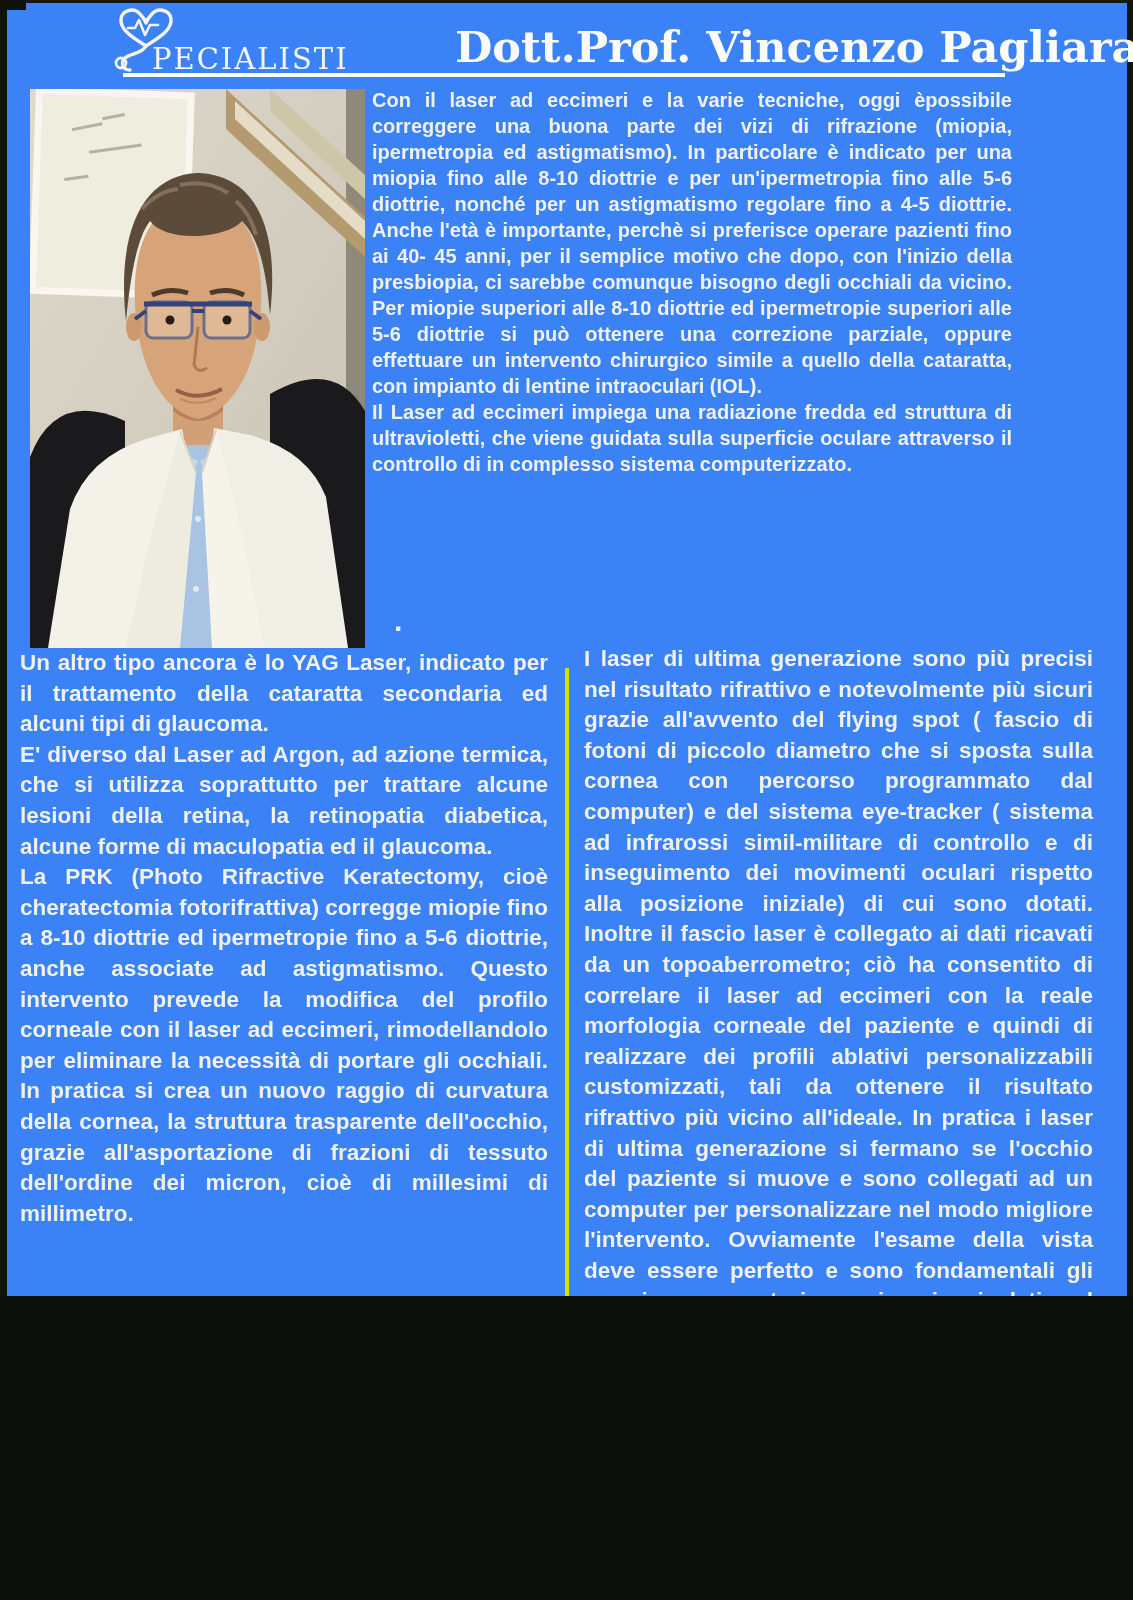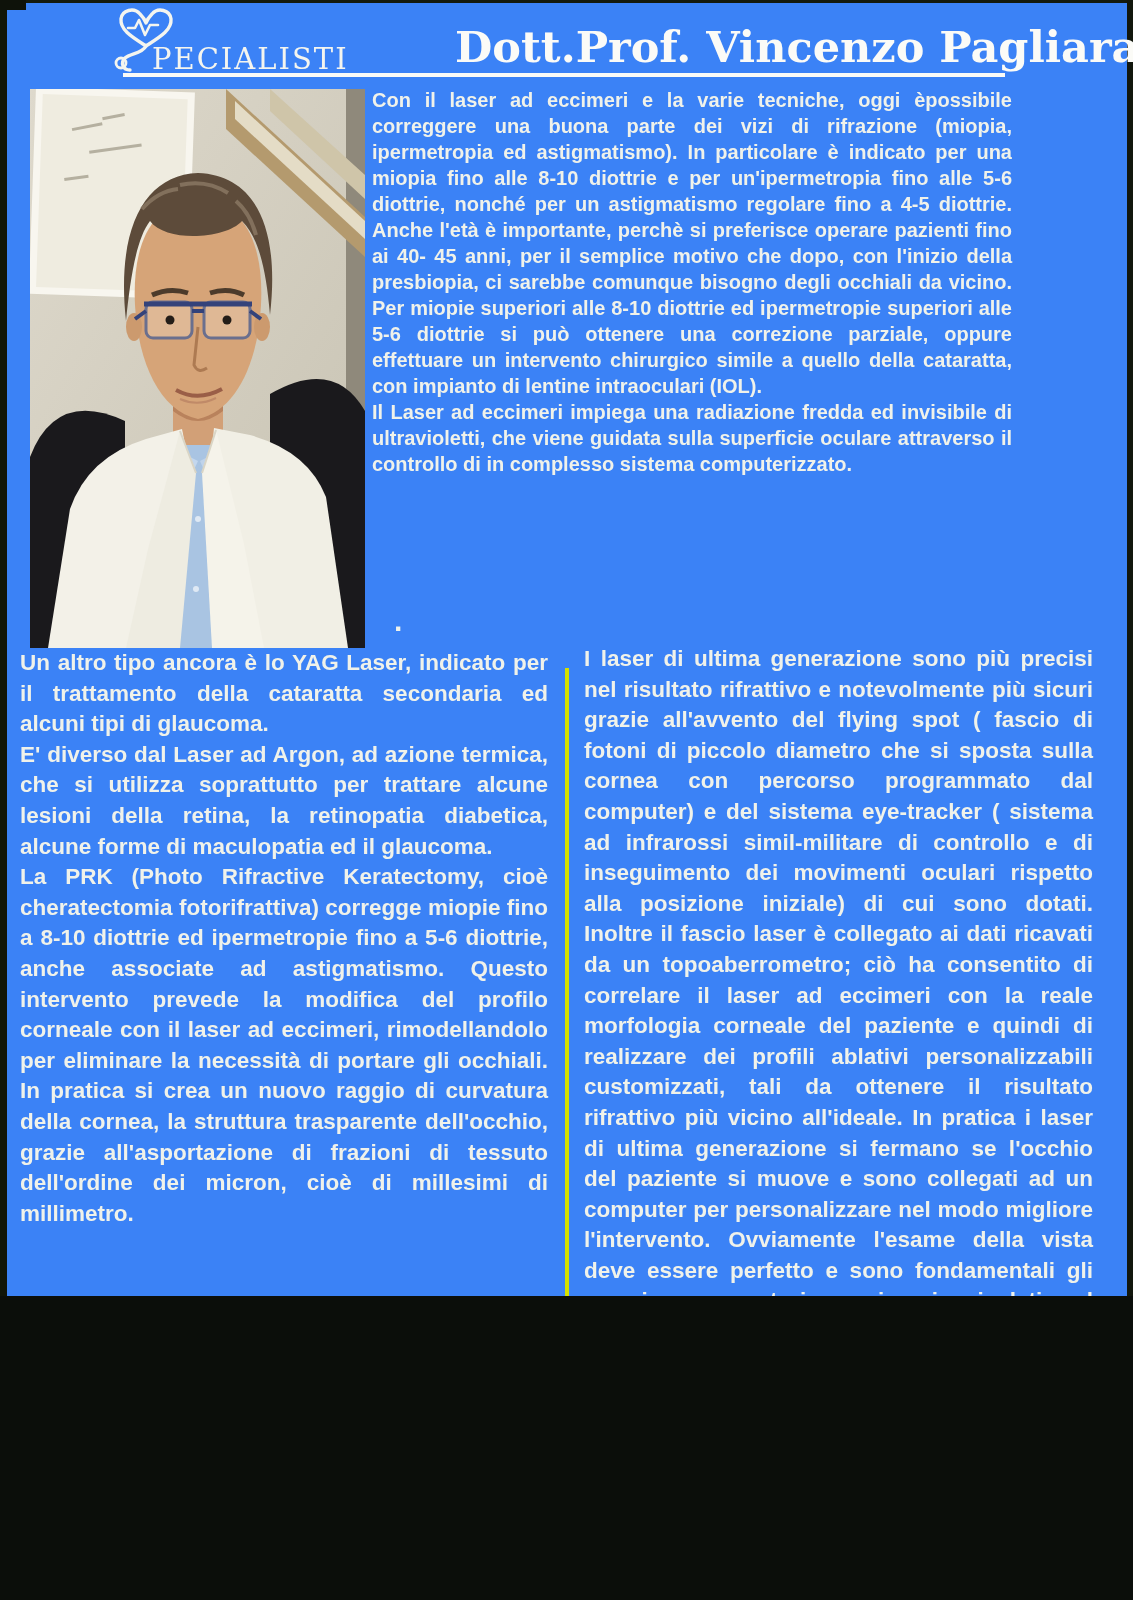--- a/index.html
+++ b/index.html
@@ -133,21 +133,21 @@
     <circle cx="140" cy="231" r="4.5" fill="#241d18"></circle>
     <circle cx="197" cy="231" r="4.5" fill="#241d18"></circle>
 
     <path d="M168 238 L 164 276 Q 168 285 177 279" stroke="#ad7a52" stroke-width="3" fill="none"></path>
     <path d="M146 301 Q 168 313 192 300" stroke="#9a5e47" stroke-width="4" fill="none"></path>
     <path d="M150 310 Q 168 318 186 309" stroke="#c08a68" stroke-width="2" fill="none"></path>
   </svg>
 
   <div class="abs" id="intro-block">
     <p>Con il laser ad eccimeri e la varie tecniche, oggi èpossibile correggere una buona parte dei vizi di rifrazione (miopia, ipermetropia ed astigmatismo). In particolare è indicato per una miopia fino alle 8-10 diottrie e per un'ipermetropia fino alle 5-6 diottrie, nonché per un astigmatismo regolare fino a 4-5 diottrie. Anche l'età è importante, perchè si preferisce operare pazienti fino ai 40- 45 anni, per il semplice motivo che dopo, con l'inizio della presbiopia, ci sarebbe comunque bisogno degli occhiali da vicino. Per miopie superiori alle 8-10 diottrie ed ipermetropie superiori alle 5-6 diottrie si può ottenere una correzione parziale, oppure effettuare un intervento chirurgico simile a quello della cataratta, con impianto di lentine intraoculari (IOL).</p>
-    <p>Il Laser ad eccimeri impiega una radiazione fredda ed invisibile di ultravioletti, che viene guidata sulla superficie oculare attraverso il controllo di in complesso sistema computerizzato.</p>
+    <p>Il Laser ad eccimeri impiega una radiazione fredda ed struttura di ultravioletti, che viene guidata sulla superficie oculare attraverso il controllo di in complesso sistema computerizzato.</p>
   </div>
   <div class="abs" id="stray-dot">.</div>
 
   <div class="abs bodycol" id="col-left">
     <p>Un altro tipo ancora è lo YAG Laser, indicato per il trattamento della cataratta secondaria ed alcuni tipi di glaucoma.</p>
     <p>E' diverso dal Laser ad Argon, ad azione termica, che si utilizza soprattutto per trattare alcune lesioni della retina, la retinopatia diabetica, alcune forme di maculopatia ed il glaucoma.</p>
     <p>La PRK (Photo Rifractive Keratectomy, cioè cheratectomia fotorifrattiva) corregge miopie fino a 8-10 diottrie ed ipermetropie fino a 5-6 diottrie, anche associate ad astigmatismo. Questo intervento prevede la modifica del profilo corneale con il laser ad eccimeri, rimodellandolo per eliminare la necessità di portare gli occhiali. In pratica si crea un nuovo raggio di curvatura della cornea, la struttura trasparente dell'occhio, grazie all'asportazione di frazioni di tessuto dell'ordine dei micron, cioè di millesimi di millimetro.</p>
   </div>
   <div class="abs" id="col-divider"></div>
   <div class="abs bodycol" id="col-right">

